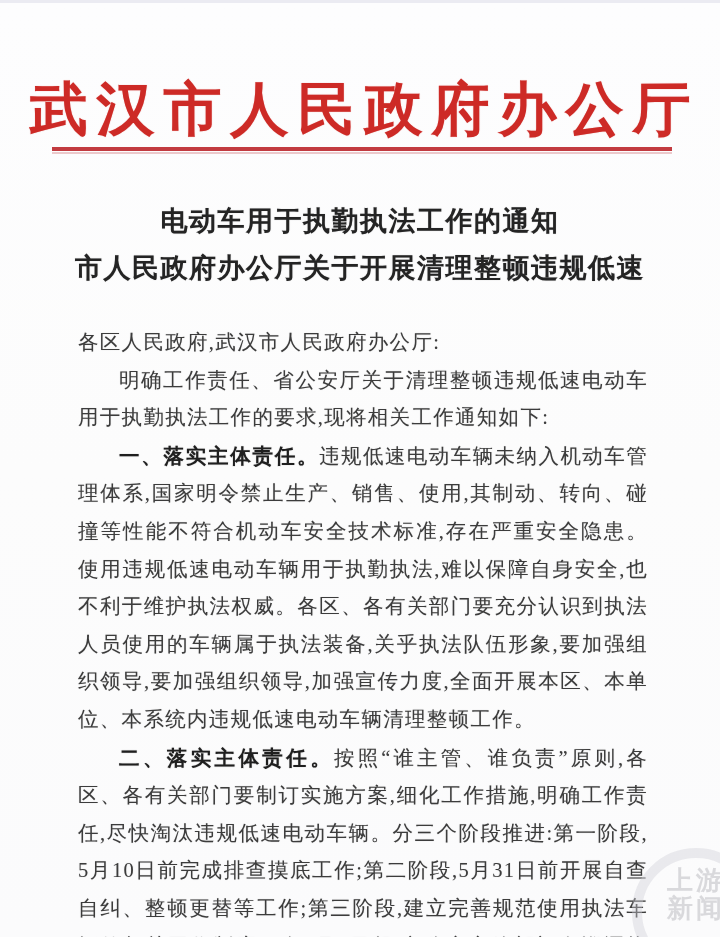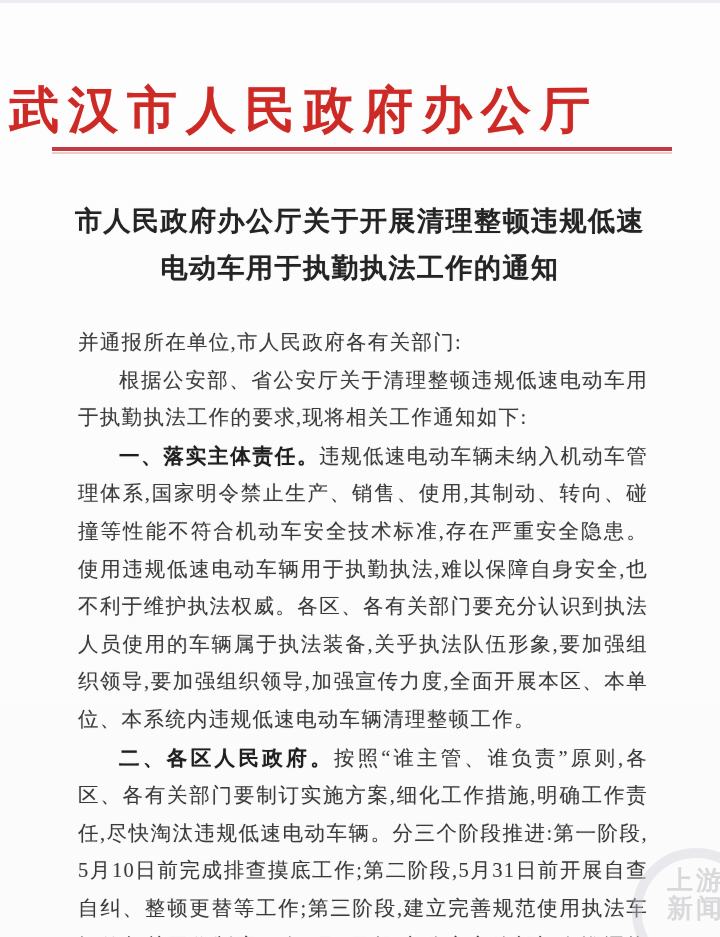--- a/index.html
+++ b/index.html
@@ -12,22 +12,22 @@
     position: relative;
     width: 720px; height: 937px;
     overflow: hidden;
     background: linear-gradient(180deg, #fdfdfe 0%, #fcfcfc 50%, #fbfbfc 100%);
     border-top: 3px solid #ebebf2;
     box-sizing: border-box;
   }
   
   .agency {
     margin-top: 76px;
-    text-align: left;
-    font-size: 50px;
+    text-align: center;
+    font-size: 58px;
     line-height: 62px;
     font-weight: 700;
     letter-spacing: 9px;
     text-indent: 9px;
     color: #cd2a26;
     text-shadow: 0 0 1px rgba(205, 42, 38, 0.45);
   }
   .rule { margin: 6px 48px 0 52px; }
   .rule-top    { height: 4px; background: #c23b40; }
   .rule-bottom { height: 2px; background: #ecc9cb; margin-top: 1px; }
@@ -99,33 +99,33 @@
 
   <div class="letterhead">
     <div class="agency">武汉市人民政府办公厅</div>
     <div class="rule">
       <div class="rule-top"></div>
       <div class="rule-bottom"></div>
     </div>
   </div>
 
   <h1 class="doc-title">
+    <span class="t-line">电动车用于执勤执法工作的通知</span>
     <span class="t-line">市人民政府办公厅关于开展清理整顿违规低速</span>
-    <span class="t-line">电动车用于执勤执法工作的通知</span>
   </h1>
 
   <div class="doc-body">
 
-    <p class="salutation">并通报所在单位,市人民政府各有关部门:</p>
+    <p class="salutation">各区人民政府,武汉市人民政府办公厅:</p>
 
-    <p class="para">根据公安部、省公安厅关于清理整顿违规低速电动车用于执勤执法工作的要求,现将相关工作通知如下:</p>
+    <p class="para">明确工作责任、省公安厅关于清理整顿违规低速电动车用于执勤执法工作的要求,现将相关工作通知如下:</p>
 
     <p class="para"><span class="sec-head">一、落实主体责任。</span><span>违规低速电动车辆未纳入机动车管理体系,国家明令禁止生产、销售、使用,其制动、转向、碰撞等性能不符合机动车安全技术标准,存在严重安全隐患。使用违规低速电动车辆用于执勤执法,难以保障自身安全,也不利于维护执法权威。各区、各有关部门要充分认识到执法人员使用的车辆属于执法装备,关乎执法队伍形象,要加强组织领导,要加强组织领导,加强宣传力度,全面开展本区、本单位、本系统内违规低速电动车辆清理整顿工作。</span></p>
 
-    <p class="para"><span class="sec-head">二、各区人民政府。</span><span>按照“谁主管、谁负责”原则,各区、各有关部门要制订实施方案,细化工作措施,明确工作责任,尽快淘汰违规低速电动车辆。分三个阶段推进:第一阶段,5月10日前完成排查摸底工作;第二阶段,5月31日前开展自查自纠、整顿更替等工作;第三阶段,建立完善规范使用执法车辆的相关工作制度。自6月1日起,市公安交管部门在巡逻执勤中发现使用违规低速电动车辆进行执勤执法的,将依法予以扣留、处罚,并通报所在单位。</span></p>
+    <p class="para"><span class="sec-head">二、落实主体责任。</span><span>按照“谁主管、谁负责”原则,各区、各有关部门要制订实施方案,细化工作措施,明确工作责任,尽快淘汰违规低速电动车辆。分三个阶段推进:第一阶段,5月10日前完成排查摸底工作;第二阶段,5月31日前开展自查自纠、整顿更替等工作;第三阶段,建立完善规范使用执法车辆的相关工作制度。自6月1日起,市公安交管部门在巡逻执勤中发现使用违规低速电动车辆进行执勤执法的,将依法予以扣留、处罚,并通报所在单位。</span></p>
 
   </div>
 
   <div class="watermark">
     <div class="wm-circle"></div>
     <div class="wm-text">
       <span>上游</span>
       <span>新闻</span>
     </div>
   </div>

